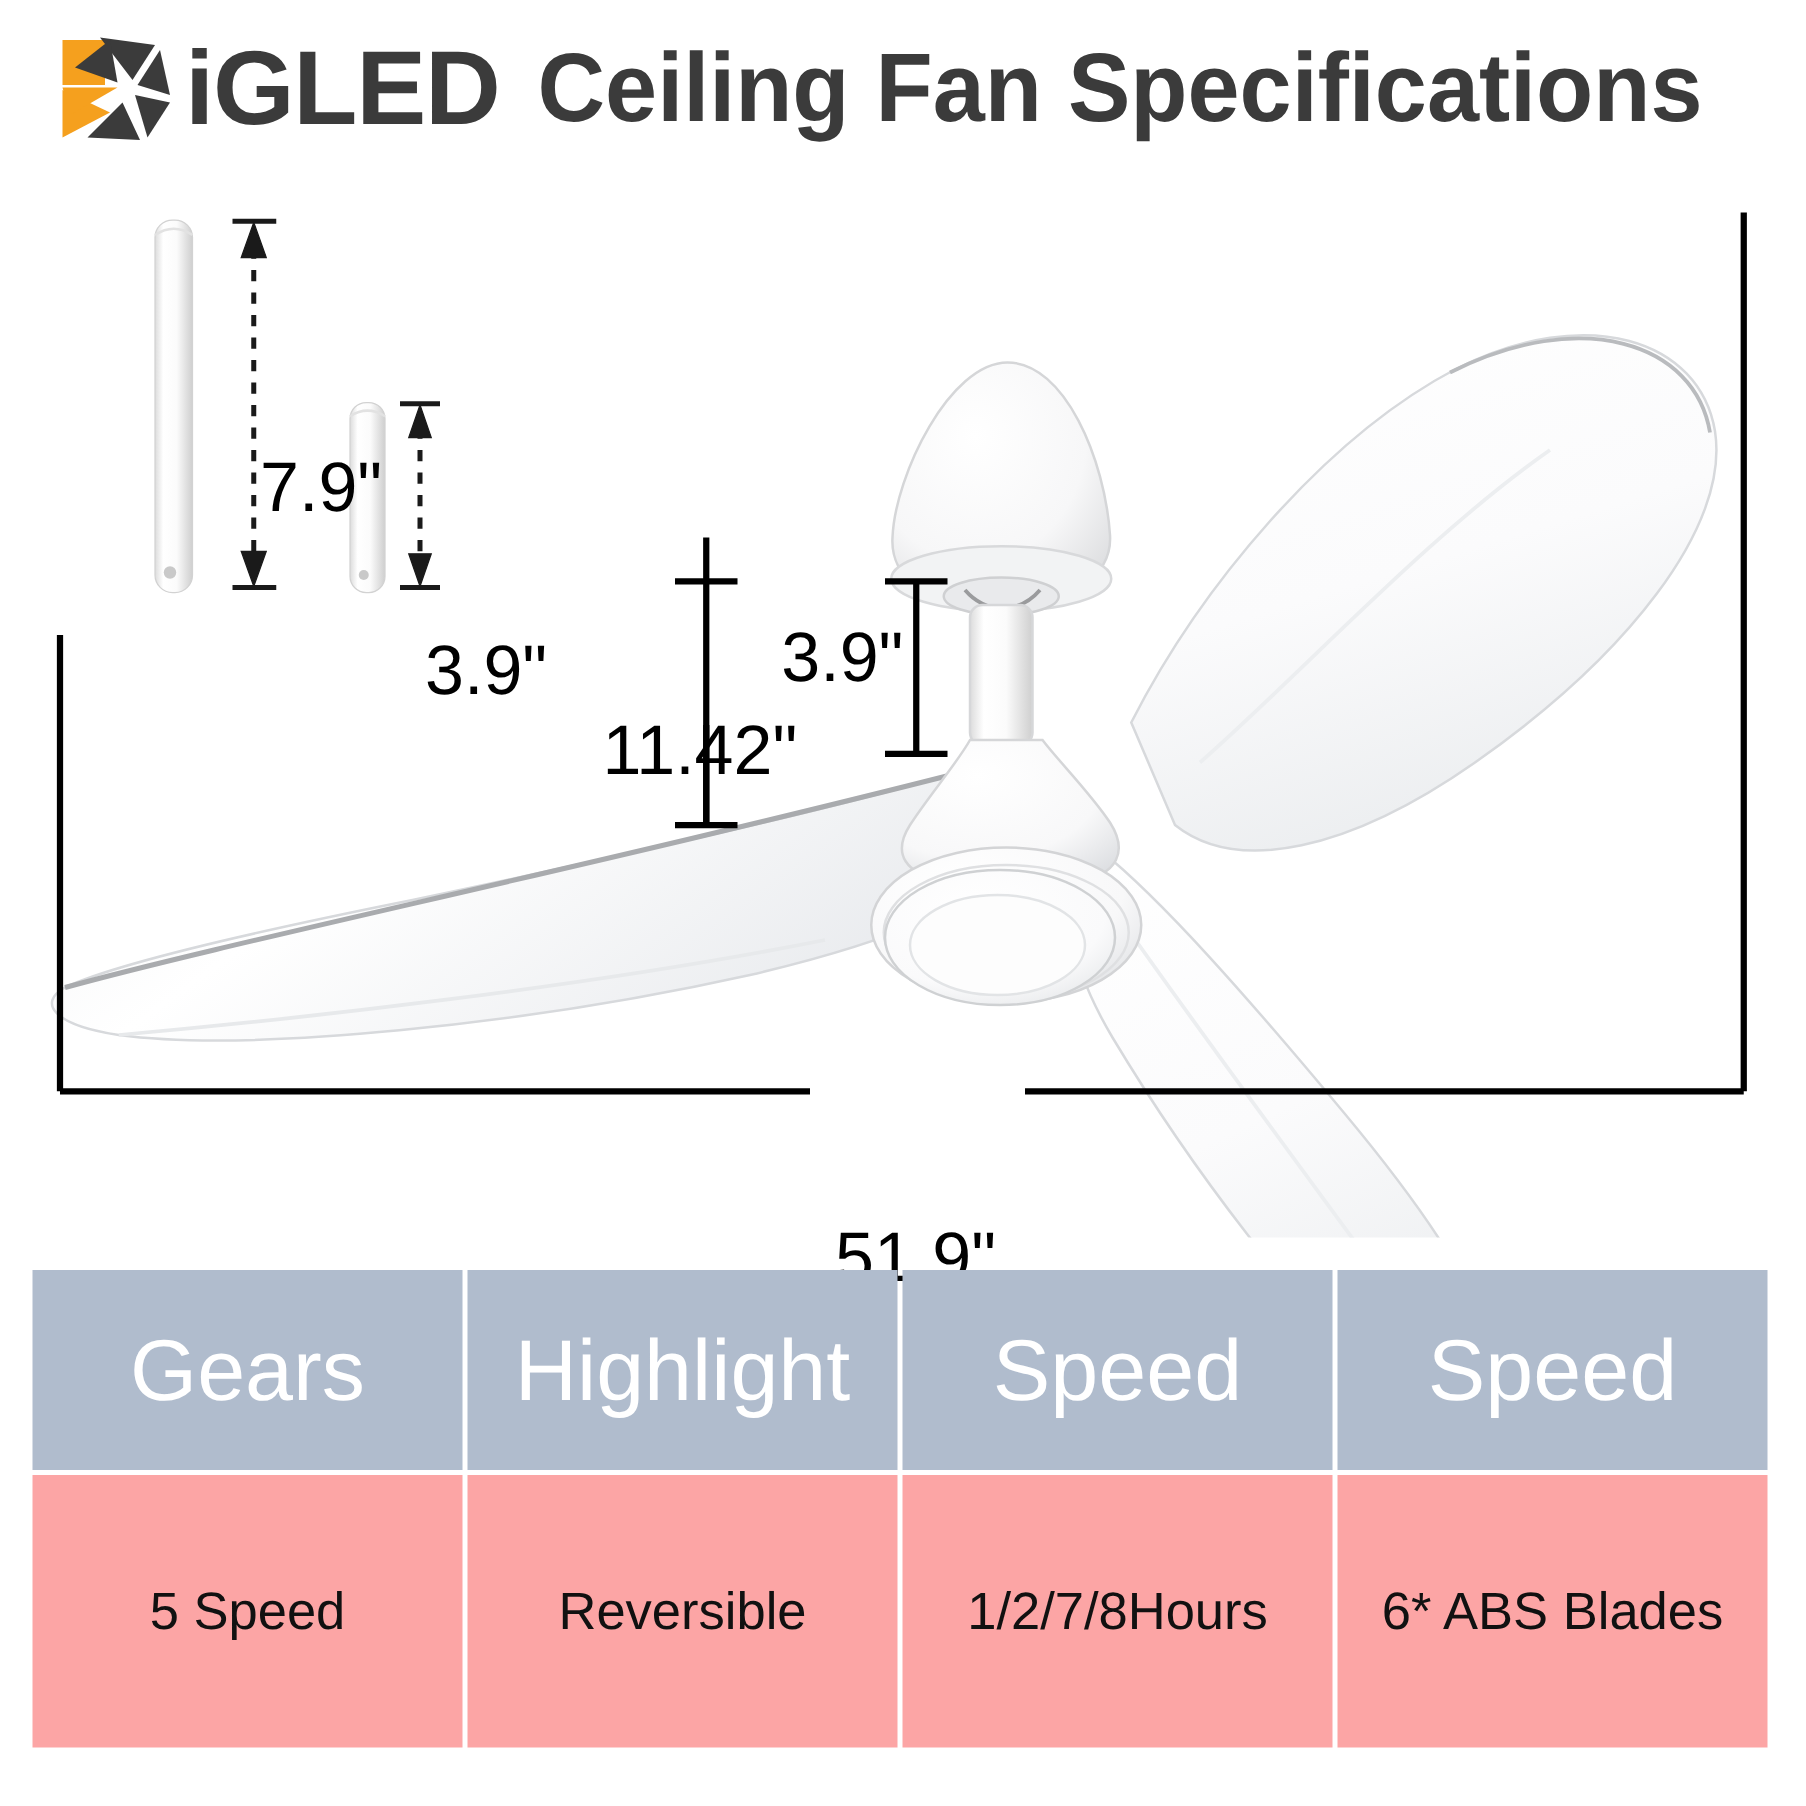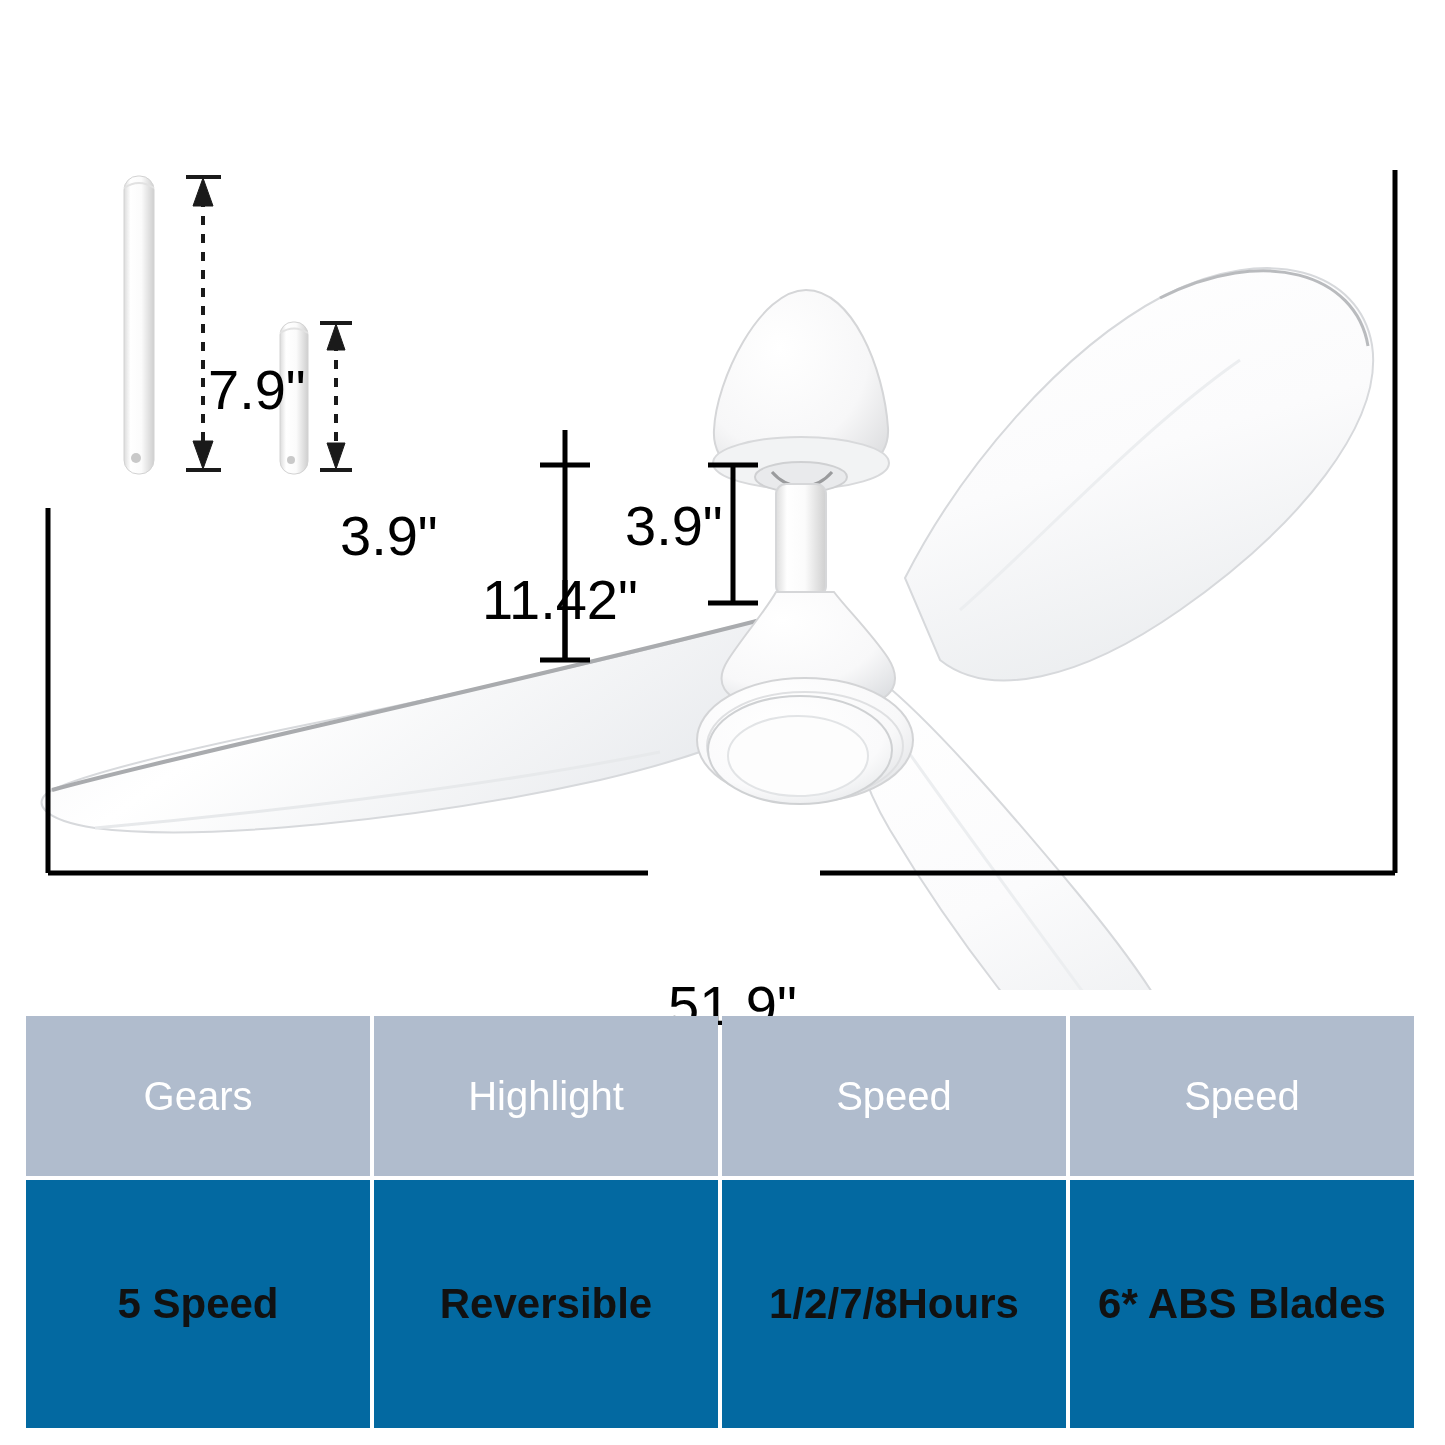--- a/index.html
+++ b/index.html
@@ -82,43 +82,64 @@
     left: 22px;
     top: 1012px;
     width: 1396px;
     border-collapse: separate;
     border-spacing: 4px 4px;
     table-layout: fixed;
   }
   #spec-table th {
     background: #b0bccd;
     color: #ffffff;
-    font-size: 40px;
+    font-size: 69px;
     font-weight: normal;
     height: 160px;
     text-align: center;
     vertical-align: middle;
     padding: 0;
   }
   #spec-table td {
-    background: #0369a1;
+    background: #fca5a5;
     color: #111111;
     font-size: 42px;
-    font-weight: bold;
+    font-weight: normal;
     height: 218px;
     text-align: center;
     vertical-align: middle;
-    padding: 15px;
+    padding: 0;
   }
 </style>
 </head>
 <body>
 
 <div id="page">
 
+  <div id="header">
+
+    <span id="logo-mark">
+      <svg viewBox="0 0 116 92" width="116" height="92" aria-hidden="true">
+
+        <polygon points="14,8 48,8 48,44 14,44" fill="#F5A01E"></polygon>
+        <polygon points="14,48 14,86 52,66" fill="#F5A01E"></polygon>
+        <polygon points="14,46 58,46 20,68" fill="#F5A01E"></polygon>
+
+        <polygon points="44,6 88,12 70,40" fill="#3B3B3B"></polygon>
+        <polygon points="92,16 100,52 74,44" fill="#3B3B3B"></polygon>
+        <polygon points="100,58 82,86 72,52" fill="#3B3B3B"></polygon>
+        <polygon points="76,88 34,86 62,58" fill="#3B3B3B"></polygon>
+        <polygon points="52,8 58,42 24,30" fill="#3B3B3B"></polygon>
+      </svg>
+    </span>
+
+    <span id="logo-word">iGLED</span>
+
+    <span id="title">Ceiling Fan Specifications</span>
+  </div>
 
   <div id="diagram">
 
     <svg width="1445" height="850" viewBox="0 0 1445 850">
       <defs>
         <linearGradient id="rodG" x1="0" y1="0" x2="1" y2="0">
           <stop offset="0%" stop-color="#dcdcdc"></stop>
           <stop offset="22%" stop-color="#ffffff"></stop>
           <stop offset="58%" stop-color="#fbfbfb"></stop>
           <stop offset="100%" stop-color="#cfcfcf"></stop>

